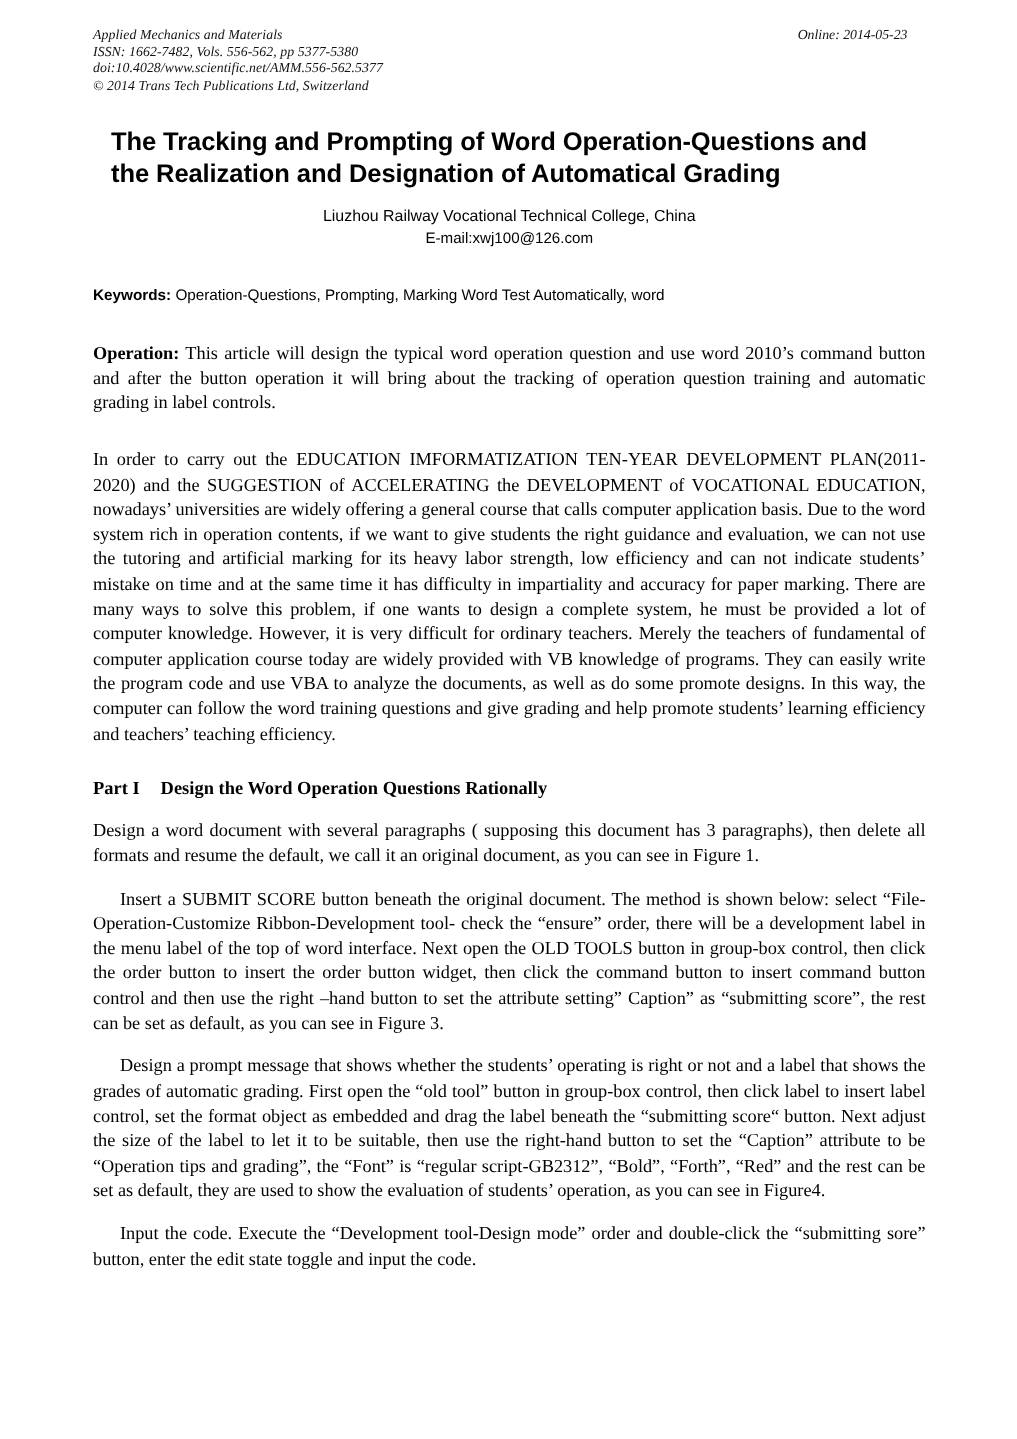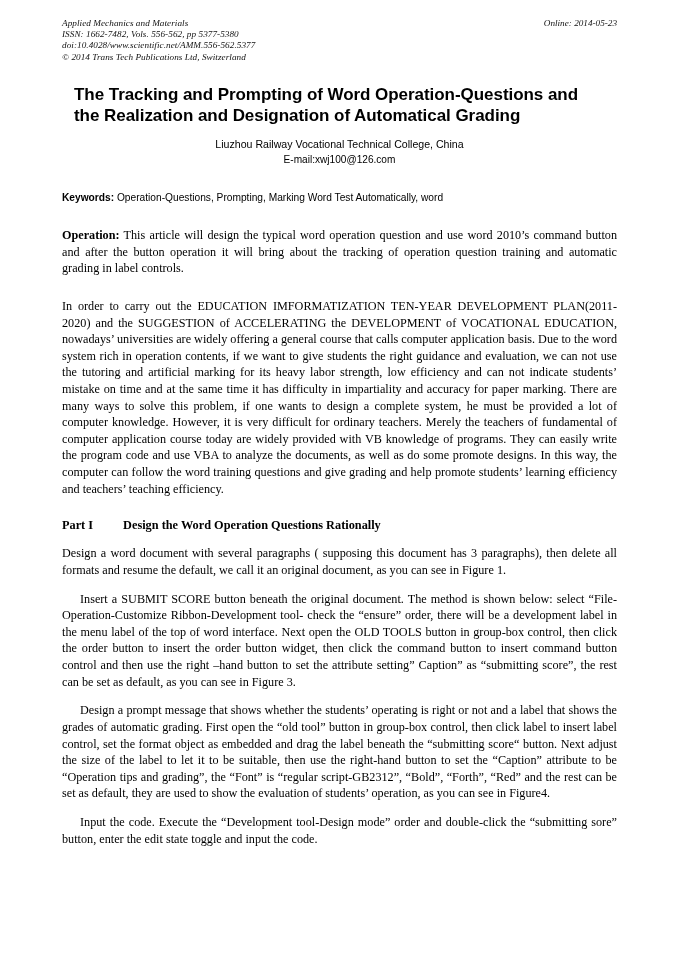--- a/index.html
+++ b/index.html
@@ -34,21 +34,21 @@
     font-style: italic;
     font-size: 9.2px;
     line-height: 11.2px;
     color: #111;
     height: 50px;
   }
   .jheader .left-block { width: 440px; }
   .jheader .jline { white-space: nowrap; letter-spacing: 0.05px; }
   .jheader .online {
     position: absolute;
-    right: 0;
+    right: 12px;
     top: 0;
     white-space: nowrap;
   }
 
   
   .title {
     margin-top: 16px;
     text-align: left;
     font-family: "Liberation Sans", sans-serif;
     font-weight: bold;
@@ -114,21 +114,21 @@
 
   
   .section-head {
     margin-top: 20px;
     margin-bottom: 7px;
     font-family: "Liberation Serif", serif;
     font-weight: bold;
     font-size: 12.3px;
     line-height: 16px;
   }
-  .section-head .sec-num { margin-right: 30px; }
+  .section-head .sec-num { margin-right: 14px; }
 </style>
 </head>
 <body>
 
 <div class="page">
 
   <div class="jheader">
     <div class="left-block">
       <div class="jline">Applied Mechanics and Materials</div>
       <div class="jline">ISSN: 1662-7482, Vols. 556-562, pp 5377-5380</div>

